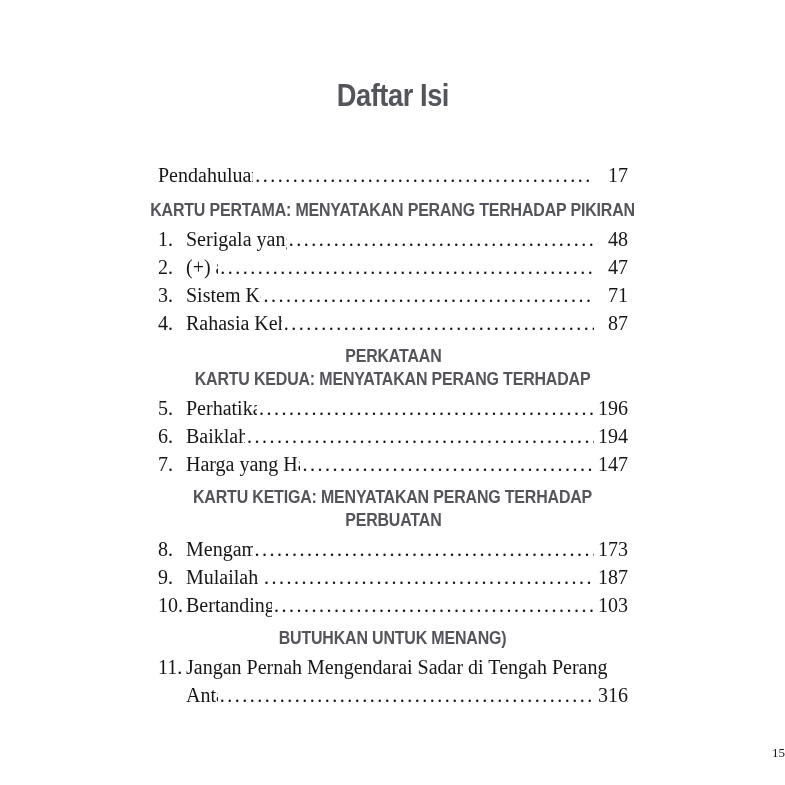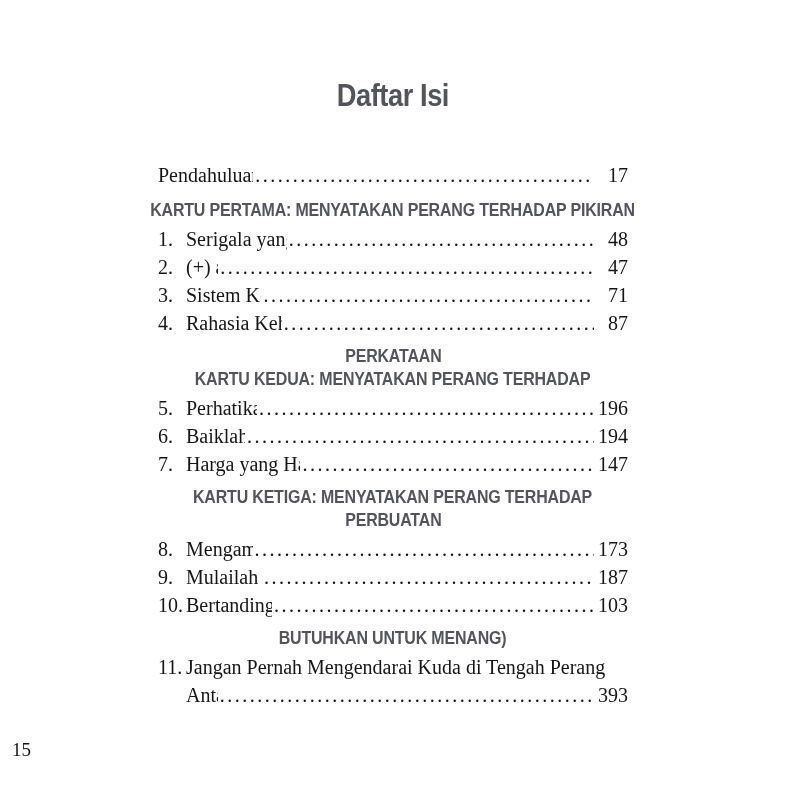--- a/index.html
+++ b/index.html
@@ -26,21 +26,21 @@
     margin:4px 0 7px;
     font-family:"Liberation Sans",sans-serif;font-weight:bold;
     font-size:19px;color:#54555a;
   }
   .hline{display:flex;justify-content:center;line-height:23px;}
   .hline span{display:inline-block;transform:scaleX(0.84);white-space:nowrap;letter-spacing:-0.2px;}
   .intro{margin-bottom:6px;}
   .cont{padding-left:28px;}
   .folio{
     position:absolute;left:12px;right:0;bottom:24px;
-    text-align:left;font-size:19px;color:#161616;
+    text-align:right;font-size:13px;color:#161616;
   }
 </style>
 </head>
 <body>
 
 <div class="page">
 
   <h1 class="title">
     <span>Daftar Isi</span>
   </h1>
@@ -141,25 +141,25 @@
     </div>
 
     <div class="sec">
       <div class="hline">
           <span>BUTUHKAN UNTUK MENANG)</span>
         </div>
     </div>
 
     <div class="row">
       <span class="num">11.</span>
-      <span class="t">Jangan Pernah Mengendarai Kuda di Tengah Perang</span>
+      <span class="t">Jangan Pernah Mengendarai Sadar di Tengah Perang</span>
     </div>
     <div class="row cont">
       <span class="t">Antar-tank</span>
       <span class="dots"></span>
-      <span class="pg">393</span>
+      <span class="pg">316</span>
     </div>
 
   </div>
 
   <div class="folio">15</div>
 
 </div>
 
 </body></html>

